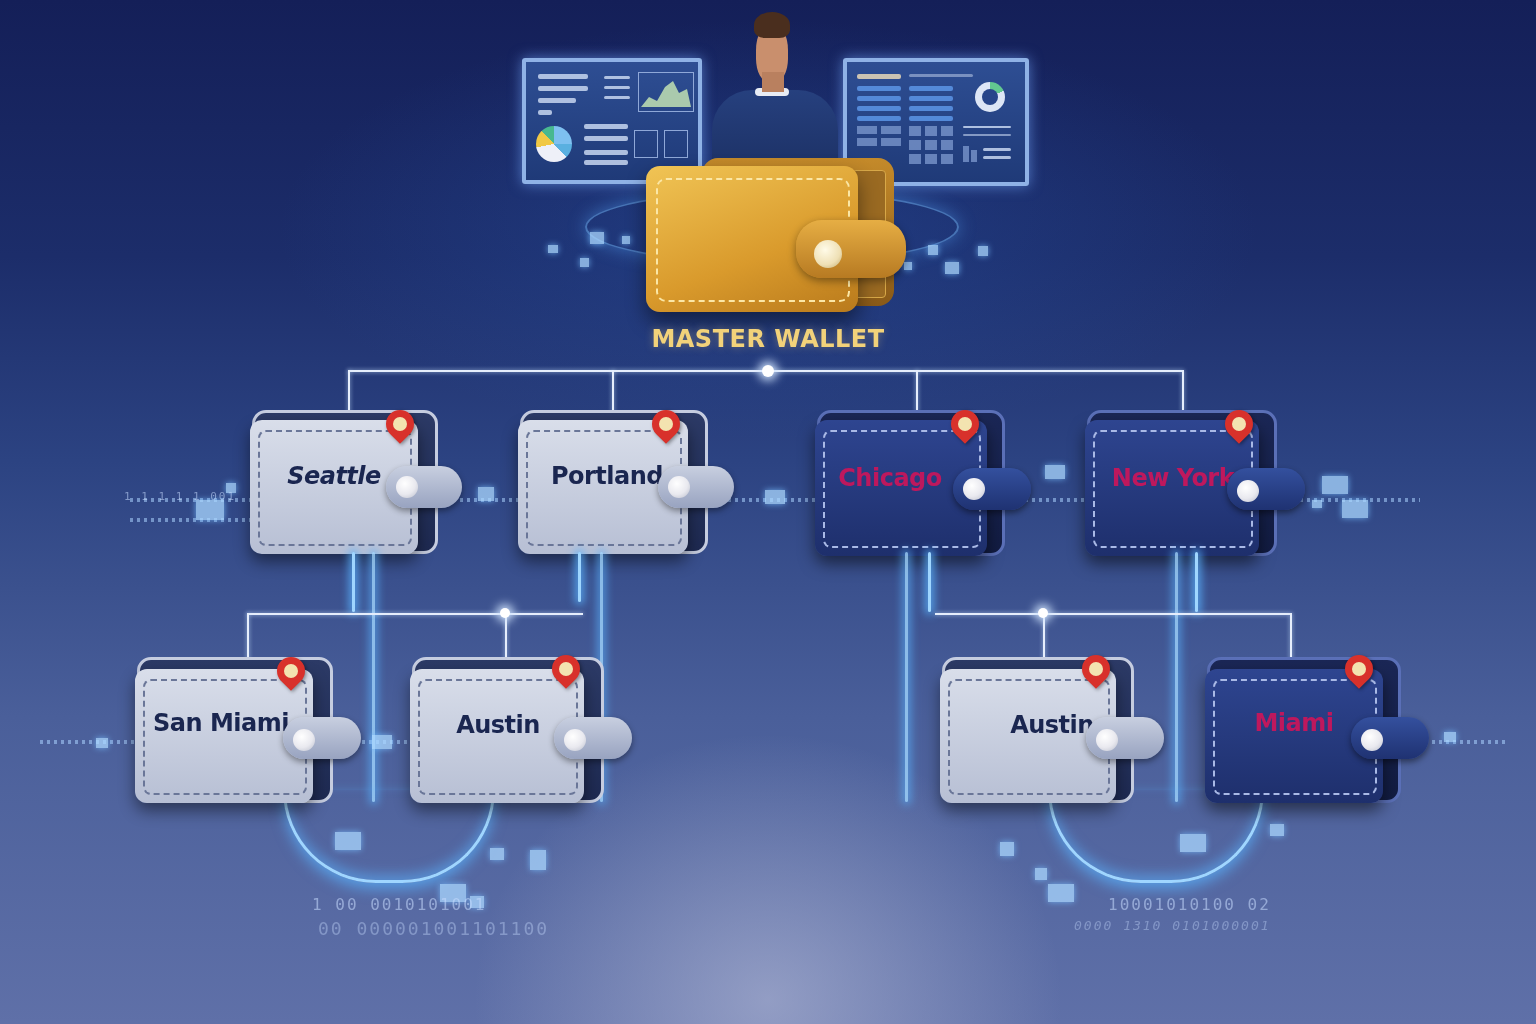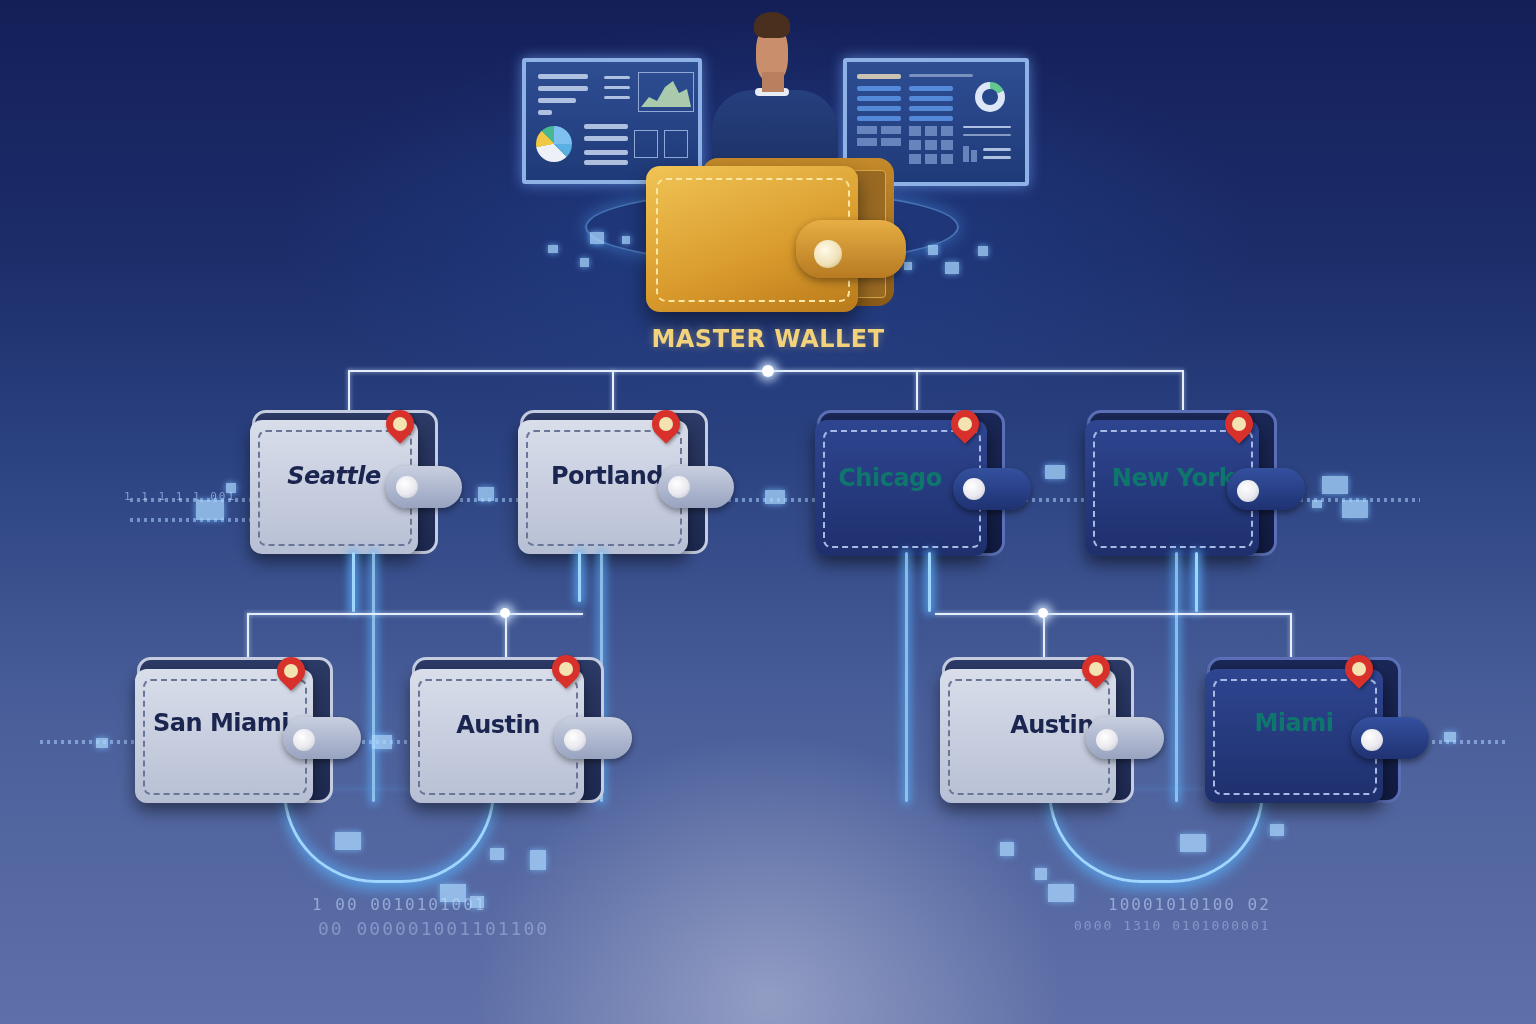--- a/index.html
+++ b/index.html
@@ -46,21 +46,21 @@
   .wallet.light .back { background:linear-gradient(180deg,#2c3a66,#1e2a52); border:3px solid #c6cde0; }
   .wallet.light .front { background:linear-gradient(180deg,#d9deea,#b7bfd4); box-shadow:0 8px 16px rgba(0,0,0,0.45); }
   .wallet.light .stitch { border-color:#6a7698; }
   .wallet.light .strap { background:linear-gradient(180deg,#c8cfe0,#98a3c0); box-shadow:0 3px 6px rgba(0,0,0,0.4); }
   .wallet.light .label { color:#1a2650; }
 
   .wallet.dark .back { background:linear-gradient(180deg,#1b2756,#121c42); border:3px solid #5b70b8; }
   .wallet.dark .front { background:linear-gradient(180deg,#2e4590,#1e2f6c); box-shadow:0 8px 16px rgba(0,0,0,0.5); }
   .wallet.dark .stitch { border-color:#a9b9e6; }
   .wallet.dark .strap { background:linear-gradient(180deg,#34509e,#1f3272); box-shadow:0 3px 6px rgba(0,0,0,0.45); }
-  .wallet.dark .label { color:#0f766e; }
+  .wallet.dark .label { color:#be185d; }
 
   .pin { position:absolute; width:28px; height:28px; background:#d8312b; border-radius:50% 50% 50% 0;
          transform:rotate(-45deg); box-shadow:0 2px 4px rgba(0,0,0,0.4); }
   .pin::after { content:""; position:absolute; left:7px; top:7px; width:14px; height:14px; border-radius:50%; background:#f3e3b0; }
 
   
   .gold-back { position:absolute; background:linear-gradient(180deg,#c48a2a,#8a5a18); border-radius:16px; }
   .gold-front { position:absolute; background:linear-gradient(160deg,#f0c455,#d99a2c 60%,#b97a1c); border-radius:14px;
                 box-shadow:0 10px 20px rgba(0,0,0,0.45); }
   .gold-stitch { position:absolute; border:2px dashed #fbe7a6; border-radius:10px; }
@@ -258,21 +258,21 @@
 <div class="data-sq" style="left:470px;top:896px;width:14px;height:12px;"></div>
 <div class="data-sq" style="left:1180px;top:834px;width:26px;height:18px;"></div>
 <div class="data-sq" style="left:1048px;top:884px;width:26px;height:18px;"></div>
 <div class="data-sq" style="left:1270px;top:824px;width:14px;height:12px;"></div>
 <div class="data-sq" style="left:1000px;top:842px;width:14px;height:14px;"></div>
 <div class="data-sq" style="left:1035px;top:868px;width:12px;height:12px;"></div>
 
 <div class="binary" style="left:312px;top:895px;">1 00 0010101001</div>
 <div class="binary" style="left:318px;top:918px;font-size:18px;opacity:0.7;">00 000001001101100</div>
 <div class="binary" style="left:1108px;top:895px;">10001010100 02</div>
-<div class="binary" style="left:1074px;top:918px;font-size:13px;opacity:0.7;">0000 1310 0101000001</div>
+<div class="binary" style="left:1074px;top:918px;font-size:13px;opacity:0.7;font-style:italic;">0000 1310 0101000001</div>
 
 <div class="dots" style="left:40px;top:740px;width:95px;"></div>
 <div class="data-sq" style="left:96px;top:738px;width:12px;height:10px;"></div>
 <div class="dots" style="left:355px;top:740px;width:60px;"></div>
 <div class="data-sq" style="left:372px;top:735px;width:20px;height:14px;"></div>
 <div class="dots" style="left:1425px;top:740px;width:80px;"></div>
 <div class="data-sq" style="left:1444px;top:732px;width:12px;height:10px;"></div>
 
 <div class="wallet light" style="left:135px;top:655px;width:225px;height:148px;">
   <div class="back" style="left:2px;top:2px;width:190px;height:140px;"></div>

